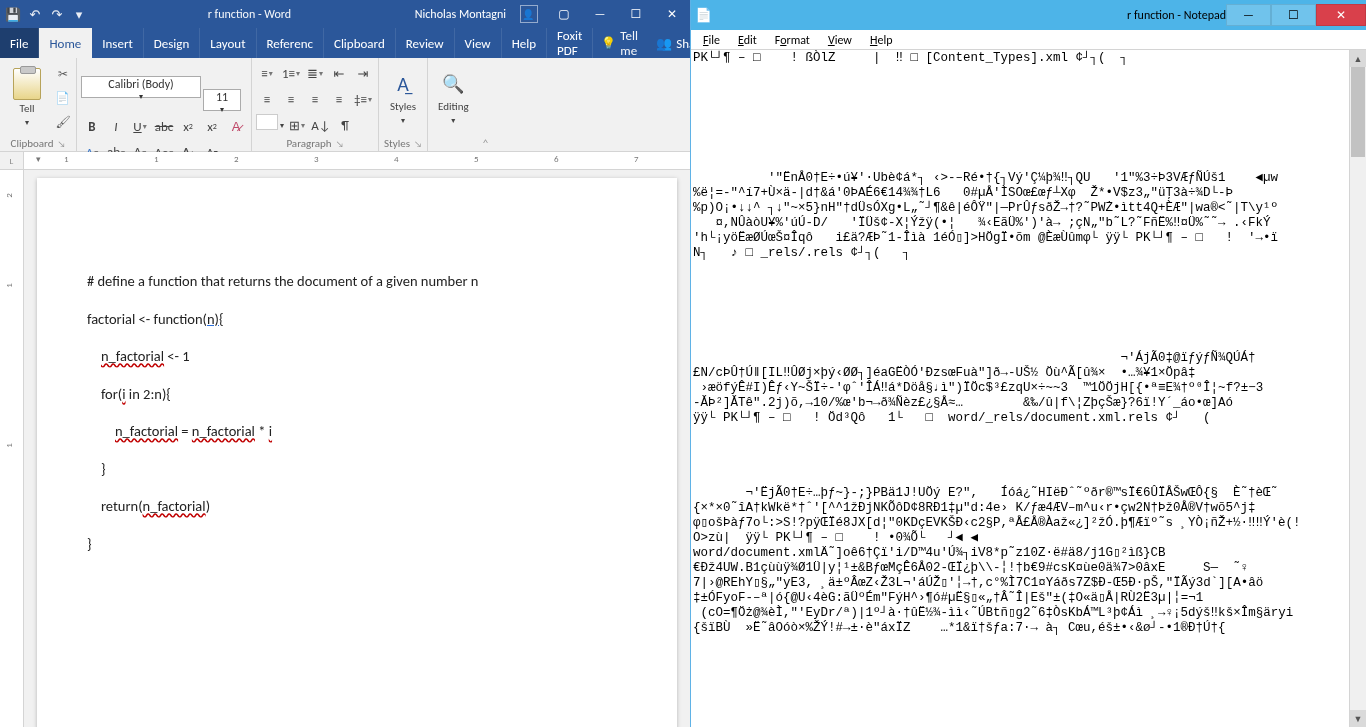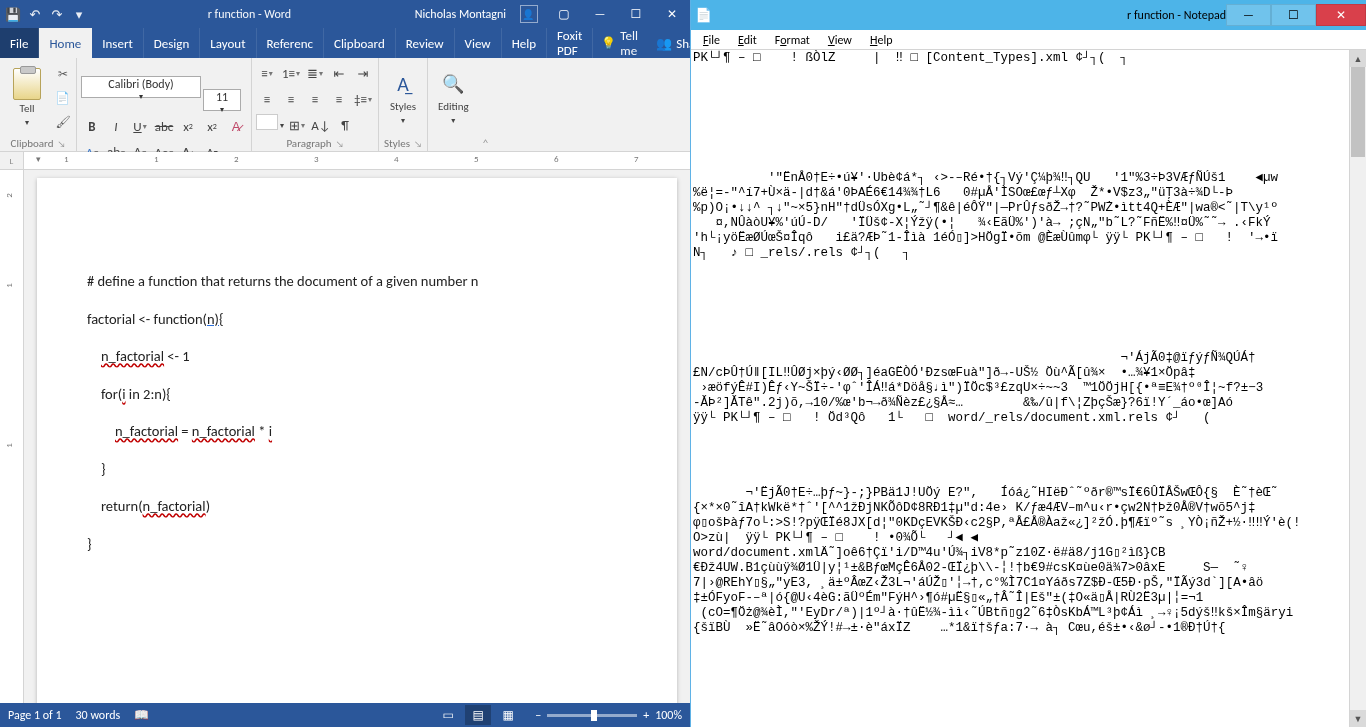--- a/index.html
+++ b/index.html
@@ -310,39 +310,20 @@
         <div class="sp"></div>
         <p class="ind1">  }</p>
         <div class="sp"></div>
         <p class="ind1">return(<span class="underline">n_factorial</span>)</p>
         <div class="sp"></div>
         <p>}</p>
       </div>
     </div>
   </div>
 
-  <div class="word-status">
-    <span>Page 1 of 1</span>
-    <span>30 words</span>
-    <span>📖</span>
-    <div class="spacer"></div>
-    <div class="viewbtns">
-      <div>▭</div>
-      <div class="active">▤</div>
-      <div>▦</div>
-    </div>
-    <div class="zoom">
-      <span style="cursor:pointer">−</span>
-      <div class="slider">
-          <div class="thumb"></div>
-        </div>
-      <span style="cursor:pointer">+</span>
-      <span>100%</span>
-    </div>
-  </div>
 </div>
 
 <div class="notepad">
 
   <div class="np-titlebar">
     <div class="np-icon">📄</div>
     <div class="np-title">r function - Notepad</div>
     <div class="np-winbtns">
       <div>—</div>
       <div>☐</div>

